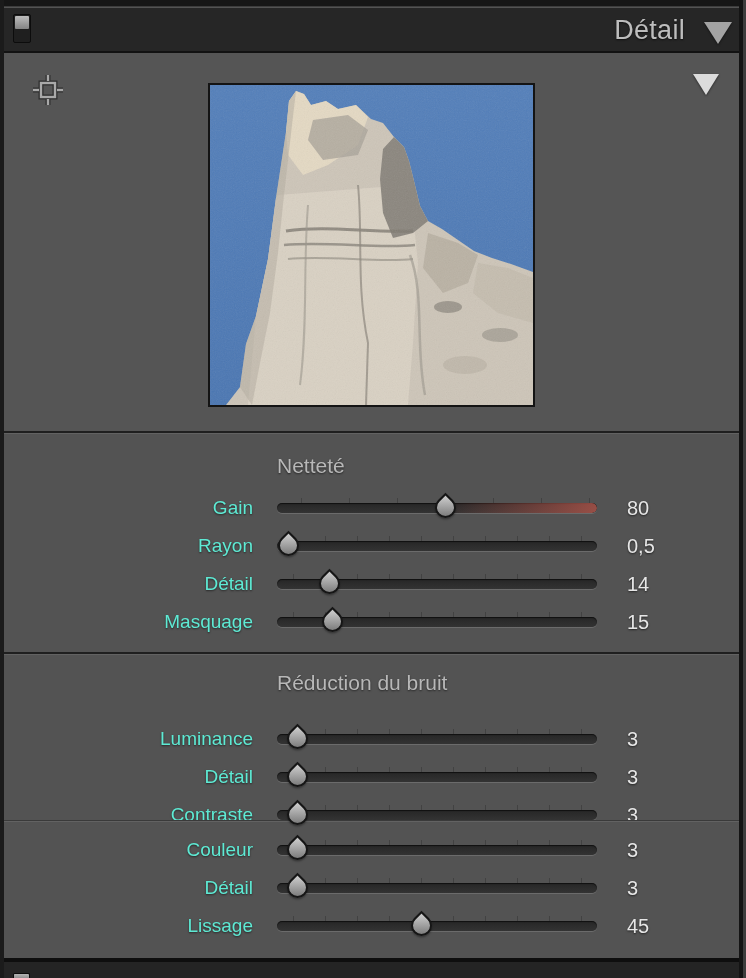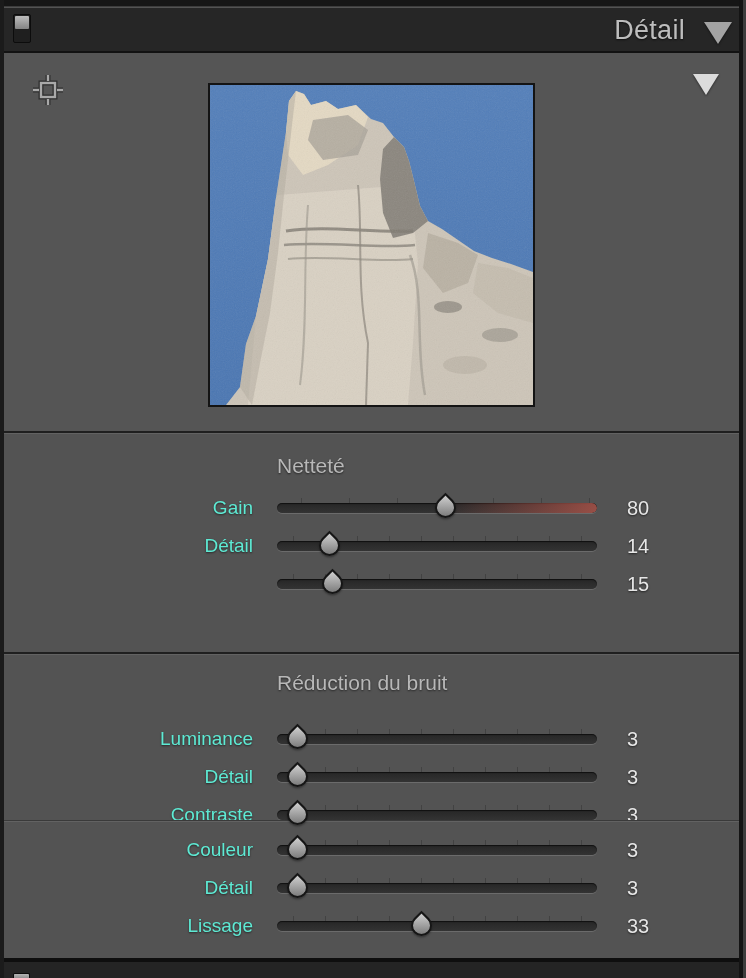--- a/index.html
+++ b/index.html
@@ -176,32 +176,42 @@
     <div class="ticks wide"></div>
     <div class="track">
             <div class="red-fill" style="width: 47%;"></div>
           </div>
     <div class="thumb" style="left: 433.88px;">
       <div class="thumb-shape"></div>
     </div>
     <div class="slider-value">80</div>
   </div>
 
+  <div class="slider-row">
+    <div class="slider-label">Rayon</div>
+    <div class="ticks"></div>
+    <div class="track"></div>
+    <div class="thumb" style="left: 277px;">
+      <div class="thumb-shape"></div>
+    </div>
+    <div class="slider-value">0,5</div>
+  </div>
 
   <div class="slider-row">
     <div class="slider-label">Détail</div>
     <div class="ticks"></div>
     <div class="track"></div>
     <div class="thumb" style="left: 318.44px;">
       <div class="thumb-shape"></div>
     </div>
     <div class="slider-value">14</div>
   </div>
 
   <div class="slider-row">
+    <div class="slider-label">Masquage</div>
     <div class="ticks"></div>
     <div class="track"></div>
     <div class="thumb" style="left: 321.4px;">
       <div class="thumb-shape"></div>
     </div>
     <div class="slider-value">15</div>
   </div>
 </div>
   </div>
   <div class="section section-noise">
@@ -260,21 +270,21 @@
     <div class="slider-value">3</div>
   </div>
 
   <div class="slider-row">
     <div class="slider-label">Lissage</div>
     <div class="ticks"></div>
     <div class="track"></div>
     <div class="thumb" style="left: 410.2px;">
       <div class="thumb-shape"></div>
     </div>
-    <div class="slider-value">33</div>
+    <div class="slider-value">45</div>
   </div>
 </div>
   </div>
 
   <div class="bottom-strip">
     <div class="next-switch"></div>
   </div>
 </div>
 
 </body></html>

